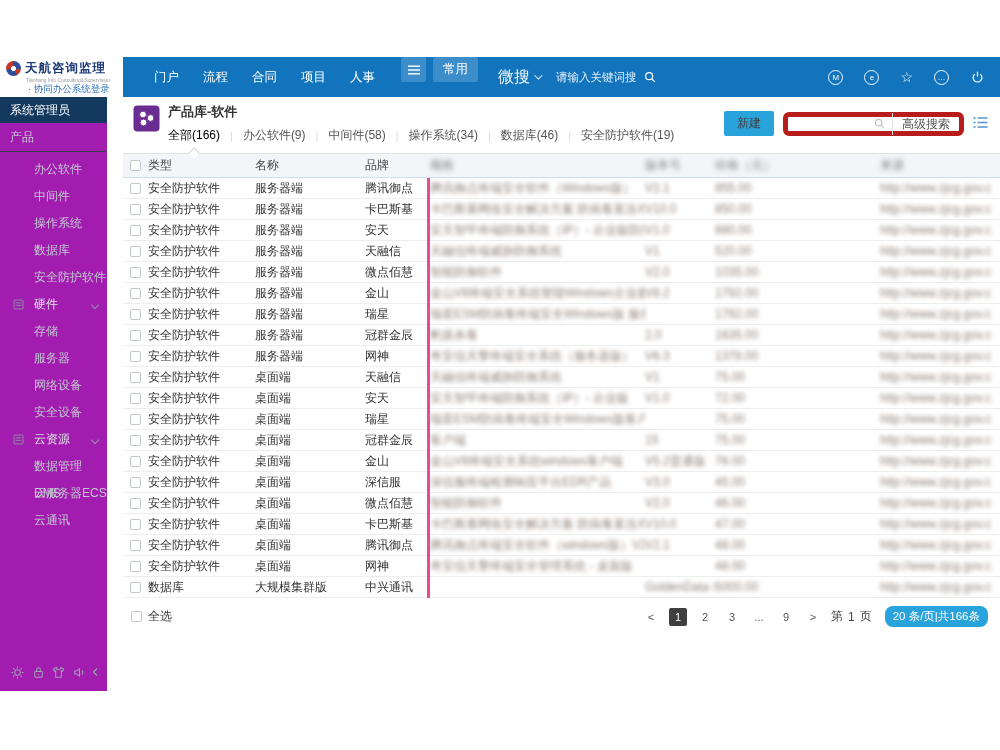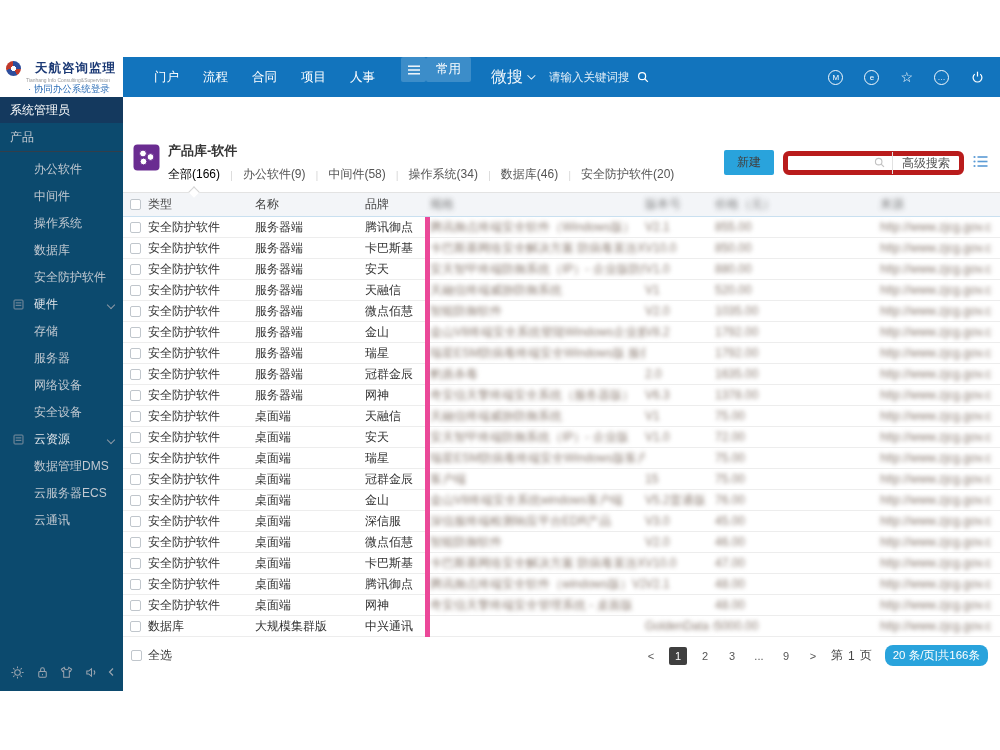--- a/index.html
+++ b/index.html
@@ -2,76 +2,76 @@
 <html><head>
 <meta charset="utf-8">
 <style>
   * { margin:0; padding:0; box-sizing:border-box; }
   body { background:#fff; font-family:"Liberation Sans", sans-serif; }
   .stage { position:relative; width:1000px; height:750px; background:#fff; overflow:hidden; }
 
   
   .appbar { position:absolute; top:57px; left:0; width:1000px; height:40px; background:#1274bd; display:flex; align-items:stretch; }
   .logo-box { width:123px; background:#fff; padding:3px 6px 2px 6px; flex:none; }
-  .logo-row { display:flex; align-items:center; gap:14px; }
+  .logo-row { display:flex; align-items:center; gap:4px; }
   .logo-mark { width:15px; height:15px; border-radius:50%; flex:none;
     background: radial-gradient(circle at center, #fff 0 2.5px, rgba(0,0,0,0) 2.5px),
       conic-gradient(#2d4d9c 0 95deg, #c0392b 95deg 150deg, #2d4d9c 150deg 260deg, #c0392b 260deg 360deg); }
   .logo-title { font-size:12.5px; font-weight:bold; color:#1c3a75; letter-spacing:1px; white-space:nowrap; }
   .logo-sub { font-size:5.5px; color:#999; margin-left:20px; white-space:nowrap; transform:scale(.9); transform-origin:left; }
   .logo-link { font-size:9.5px; color:#2e6fb7; margin-left:22px; white-space:nowrap; }
   .nav { display:flex; align-items:center; padding-left:19px; }
   .nav-item { color:#fff; font-size:12.5px; padding:0 12px; line-height:40px; cursor:pointer; }
   .nav-sq { width:25px; height:25px; background:rgba(255,255,255,.18); border-radius:2px; margin-left:14px; display:flex; align-items:center; justify-content:center; }
-  .nav-pin { height:25px; line-height:25px; background:rgba(255,255,255,.18); border-radius:2px; color:#fff; font-size:12.5px; padding:0 10px; }
+  .nav-pin { height:25px; line-height:25px; background:rgba(255,255,255,.18); border-radius:2px; color:#fff; font-size:12.5px; padding:0 10px; margin-left:7px; }
   .hd-search { display:flex; align-items:center; margin-left:20px; color:#fff; }
   .hd-scope { font-size:16px; color:rgba(255,255,255,.95); display:flex; align-items:center; gap:4px; }
   .chev-w { width:6px; height:6px; border-right:1px solid rgba(255,255,255,.9); border-bottom:1px solid rgba(255,255,255,.9); transform:rotate(45deg) translateY(-2px); display:inline-block; }
   .hd-ph { font-size:11.5px; color:rgba(255,255,255,.88); margin-left:16px; }
   .hd-mag { margin-left:6px; display:flex; }
   .hd-icons { margin-left:auto; display:flex; align-items:center; gap:21px; padding-right:15px; }
   .hd-ic { color:#fff; cursor:pointer; display:flex; align-items:center; }
   .circ { width:15px; height:15px; border:1px solid rgba(255,255,255,.95); border-radius:50%; font-size:8px; line-height:13px; text-align:center; display:block; color:#fff; }
   .hd-ic.star { font-size:14px; line-height:15px; }
 
   
-  .sidebar { position:absolute; top:97px; left:0; width:123px; bottom:59px; background:#0c4a6e; }
+  .sidebar { position:absolute; top:97px; left:0; width:107px; bottom:59px; background:#a21caf; }
   .sb-role { height:26px; line-height:26px; background:#14395e; color:#fff; font-size:12px; padding-left:10px; }
   .sb-sect { height:29px; line-height:29px; color:#c9ced4; font-size:12px; padding-left:10px; border-bottom:1px solid #333e4a; }
   .sb-menu { padding-top:4px; }
   .sb-group-head { height:27px; display:flex; align-items:center; padding:0 9px 0 12px; cursor:pointer; }
   .sb-group-label { font-size:12px; color:#e0e4e9; margin-left:9px; }
   .chev-g { width:6px; height:6px; border-right:1px solid #8c98a5; border-bottom:1px solid #8c98a5; transform:rotate(45deg); margin-left:auto; }
   .sb-item { height:27px; line-height:27px; padding-left:34px; font-size:12px; color:#c2c9d1; cursor:pointer; }
   .sb-foot { position:absolute; bottom:0; left:0; width:100%; height:38px; display:flex; align-items:center; justify-content:space-between; padding:0 8px 0 10px; color:#9aa4af; }
   .sb-foot svg { display:block; }
 
   
-  .main { position:absolute; left:123px; top:97px; right:0; bottom:59px; background:#fff;margin-top:39px; }
+  .main { position:absolute; left:123px; top:97px; right:0; bottom:59px; background:#fff; }
   .titlebar { display:flex; padding:6px 12px 0 10px; border-bottom:1px solid #e3e3e3; }
   .tb-icon { width:27px; height:27px; flex:none; margin-top:2px; }
   .title-col { margin-left:8px; }
   .page-title { font-size:13px; font-weight:bold; color:#333; }
   .tabs { display:flex; align-items:center; margin-top:6px; padding-bottom:9px; }
   .tab { font-size:12px; color:#555; cursor:pointer; position:relative; }
   .tab.active { color:#000000; }
   .tab.active::after { content:''; position:absolute; left:50%; bottom:-13px; width:7px; height:7px; background:#fff; border-left:1px solid #d5d5d5; border-top:1px solid #d5d5d5; transform:translateX(-50%) rotate(45deg); }
   .tab-sep { color:#d9d9d9; margin:0 10px; font-size:11px; }
   .controls { margin-left:auto; display:flex; align-items:center; align-self:flex-start; margin-top:8px; gap:9px; }
   .btn-new { background:#29a3dc; color:#404040; font-size:12px; padding:4px 13px; border:none; border-radius:2px; cursor:pointer; }
   .adv-wrap { display:flex; align-items:center; height:24px; border:5px solid #b91c1c; border-radius:6px; background:#fff; }
   .adv-input { width:104px; height:22px; display:flex; align-items:center; justify-content:flex-end; padding-right:6px; }
   .adv-label { font-size:12px; color:#555; padding:0 9px; border-left:1px solid #e2e2e2; line-height:22px; cursor:pointer; }
 
   
   .grid-row { display:grid; grid-template-columns:18px 107px 110px 65px 215px 70px 165px minmax(0,1fr); align-items:center; padding:0 8px 0 7px; }
   .thead { height:24px; background:#f3f5f8; border-bottom:1px solid #c9e0f0; font-size:12px; color:#444; }
   .tr { height:21px; border-bottom:1px solid #ededed; font-size:12px; color:#333; cursor:pointer; }
   .td { overflow:hidden; white-space:nowrap; line-height:21px; }
-  .td.brand { border-right:5px solid #ec4899; height:21px; }
+  .td.brand { border-right:3px solid #ec4899; height:21px; }
   .thead .td.brand { border-right:none; }
   .checkbox { width:11px; height:11px; border:1px solid #c0c6cc; border-radius:2px; background:#fff; display:inline-block; vertical-align:middle; cursor:pointer; }
   .blur { color:#8f8077; filter:blur(2px); }
   .blur-h { color:#666; filter:blur(2.4px); opacity:.85; }
 
   
   .foot { display:flex; align-items:center; margin-top:8px; padding:0 12px 0 8px; font-size:12px; color:#333; }
   .sel-all { display:flex; align-items:center; gap:6px; }
   .pager { margin-left:auto; display:flex; align-items:center; gap:9px; font-size:11px; color:#555; }
   .pg { min-width:18px; height:18px; line-height:18px; text-align:center; cursor:pointer; }
@@ -223,21 +223,21 @@
             <span class="tab active">全部(166)</span>
             <span class="tab-sep">|</span>
             <span class="tab">办公软件(9)</span>
             <span class="tab-sep">|</span>
             <span class="tab">中间件(58)</span>
             <span class="tab-sep">|</span>
             <span class="tab">操作系统(34)</span>
             <span class="tab-sep">|</span>
             <span class="tab">数据库(46)</span>
             <span class="tab-sep">|</span>
-            <span class="tab">安全防护软件(20)</span>
+            <span class="tab">安全防护软件(19)</span>
           </div>
       </div>
       <div class="controls">
         <button class="btn-new">新建</button>
         <div class="adv-wrap">
           <span class="adv-input">
             <svg width="13" height="13" viewBox="0 0 16 16" fill="none" stroke="#c2c2c2" stroke-width="1.4">
               <circle cx="7" cy="7" r="4"></circle>
                 <line x1="10" y1="10" x2="13.5" y2="13.5"></line>
             </svg>

